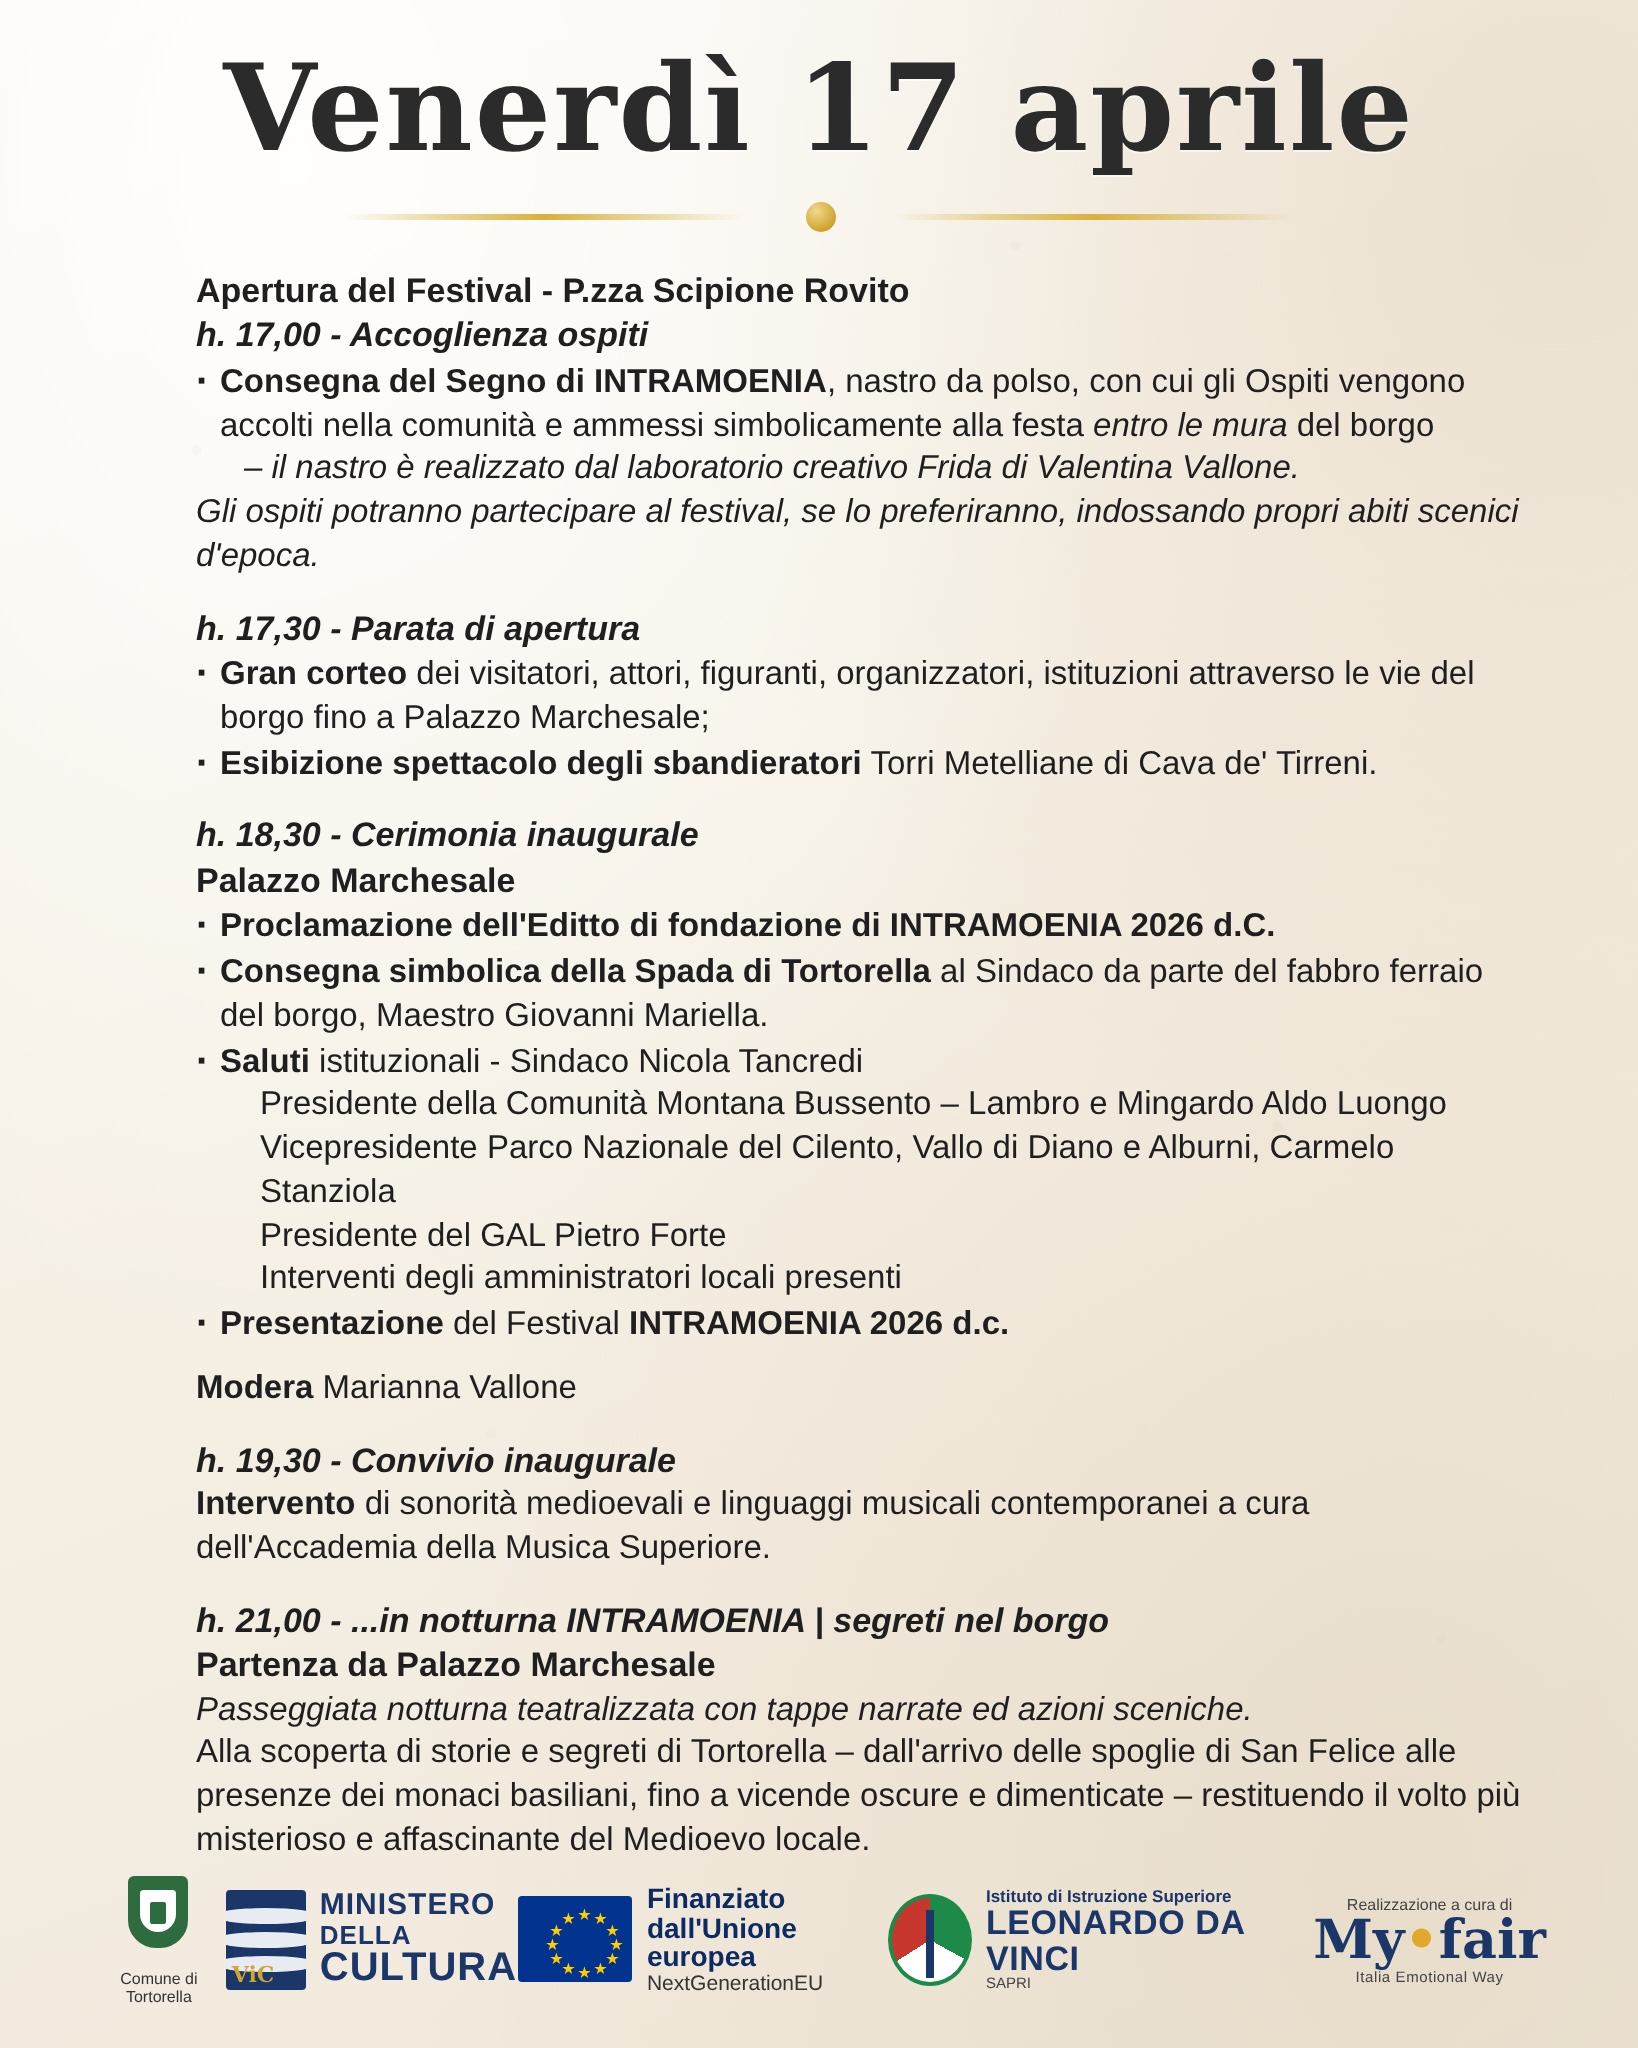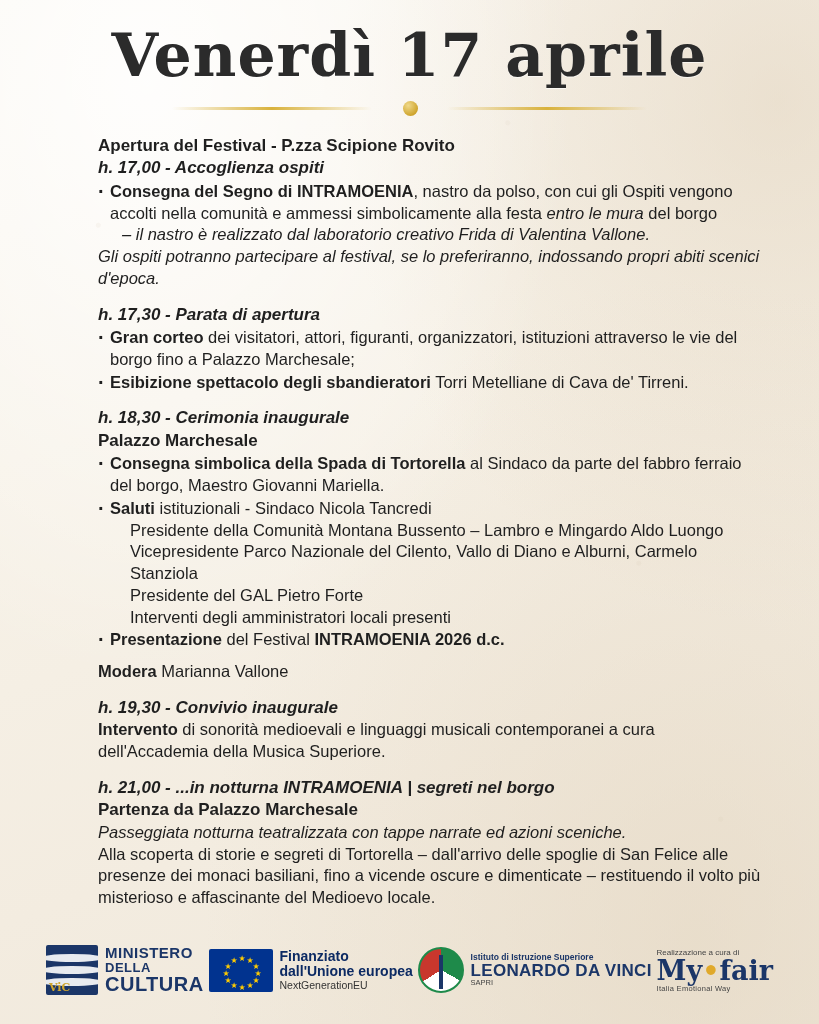--- a/index.html
+++ b/index.html
@@ -138,21 +138,21 @@
     position: absolute;
     left: 9px; right: 9px; top: 11px; height: 11px;
     background: #2e6b3e;
     z-index: 2;
     border-radius: 1px;
   }
   .comune-label { font-size: 8px; color: #333; margin-top: 4px; text-align: center; }
 
   
   .min-mark {
-    width: 52px; height: 50px;
+    width: 40px; height: 50px;
     background: #1b3668;
     position: relative;
     border-radius: 2px;
     overflow: hidden;
   }
   .min-mark .wave {
     position: absolute; left: -6px; right: -6px;
     height: 8px; background: #fff; opacity: .9;
     border-radius: 50%;
   }
@@ -201,21 +201,21 @@
     left: 50%; top: 6px;
     width: 4px; height: 34px;
     margin-left: -2px;
     background: #1b3668;
   }
   .school-txt .l1 { font-size: 8.5px; color: #1b3668; font-weight: 700; }
   .school-txt .l2 { font-size: 17px; color: #1b3668; font-weight: 700; letter-spacing: .3px; }
   .school-txt .l3 { font-size: 7.5px; color: #444; }
 
   
-  .fair { }
+  .fair { text-align: center; }
   .fair .top { font-size: 8px; color: #444; }
   .fair .mid { font-size: 27px; color: #1b3668; font-family: "DejaVu Serif", serif; font-weight: 700; line-height: 1; }
   .fair .mid .dot2 { color: #e0a92b; }
   .fair .bot { font-size: 7.5px; color: #444; letter-spacing: .3px; }
 </style>
 </head>
 <body>
 
 <div class="page">
   <div class="grain"></div>
@@ -248,20 +248,23 @@
       </div>
       <div class="li">
         <b>Esibizione spettacolo degli sbandieratori</b><span> Torri Metelliane di Cava de' Tirreni.</span>
       </div>
     </div>
 
     <div class="block">
       <div class="head-i">h. 18,30 - Cerimonia inaugurale</div>
       <div class="head-b">Palazzo Marchesale</div>
       <div class="li">
+        <b>Proclamazione dell'Editto di fondazione di INTRAMOENIA 2026 d.C.</b>
+      </div>
+      <div class="li">
         <b>Consegna simbolica della Spada di Tortorella</b><span> al Sindaco da parte del fabbro ferraio del borgo, Maestro Giovanni Mariella.</span>
       </div>
       <div class="li">
         <b>Saluti</b><span> istituzionali - Sindaco Nicola Tancredi</span>
         <div class="ind2">Presidente della Comunità Montana Bussento – Lambro e Mingardo Aldo Luongo</div>
         <div class="ind2">Vicepresidente Parco Nazionale del Cilento, Vallo di Diano e Alburni, Carmelo Stanziola</div>
         <div class="ind2">Presidente del GAL Pietro Forte</div>
         <div class="ind2">Interventi degli amministratori locali presenti</div>
       </div>
       <div class="li">
@@ -284,20 +287,24 @@
       <div class="head-i">h. 21,00 - ...in notturna INTRAMOENIA | segreti nel borgo</div>
       <div class="head-b">Partenza da Palazzo Marchesale</div>
       <div><i>Passeggiata notturna teatralizzata con tappe narrate ed azioni sceniche.</i></div>
       <div>Alla scoperta di storie e segreti di Tortorella – dall'arrivo delle spoglie di San Felice alle presenze dei monaci basiliani, fino a vicende oscure e dimenticate – restituendo il volto più misterioso e affascinante del Medioevo locale.</div>
     </div>
 
   </div>
 
   <div class="footer">
 
+    <div class="logo" style="flex-direction:column;">
+      <div class="crest"></div>
+      <div class="comune-label">Comune di Tortorella</div>
+    </div>
 
     <div class="logo">
       <div class="min-mark">
         <span class="wave w1"></span>
         <span class="wave w2"></span>
         <span class="wave w3"></span>
         <span class="vic">ViC</span>
       </div>
       <div class="min-txt logo-txt">
         <div class="l1">MINISTERO</div>

